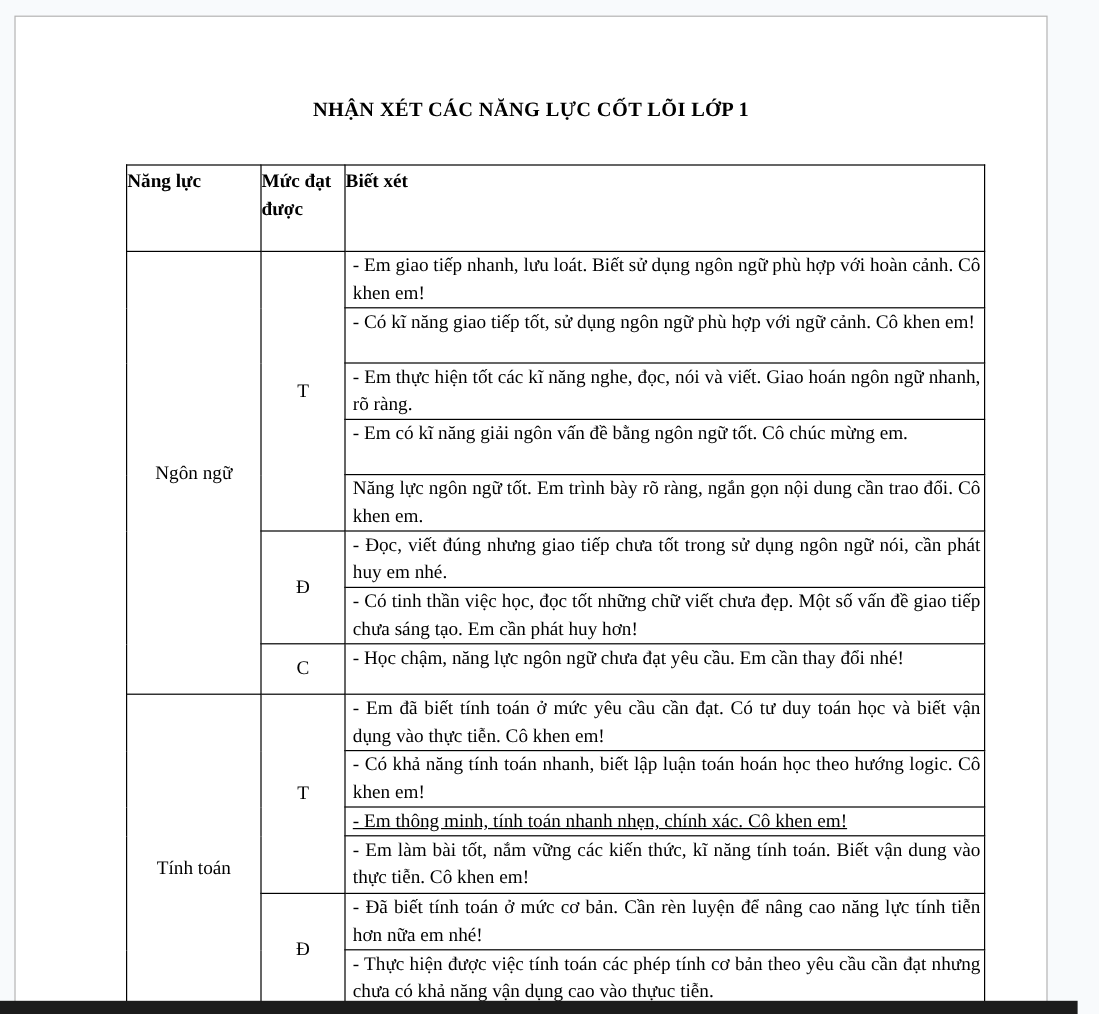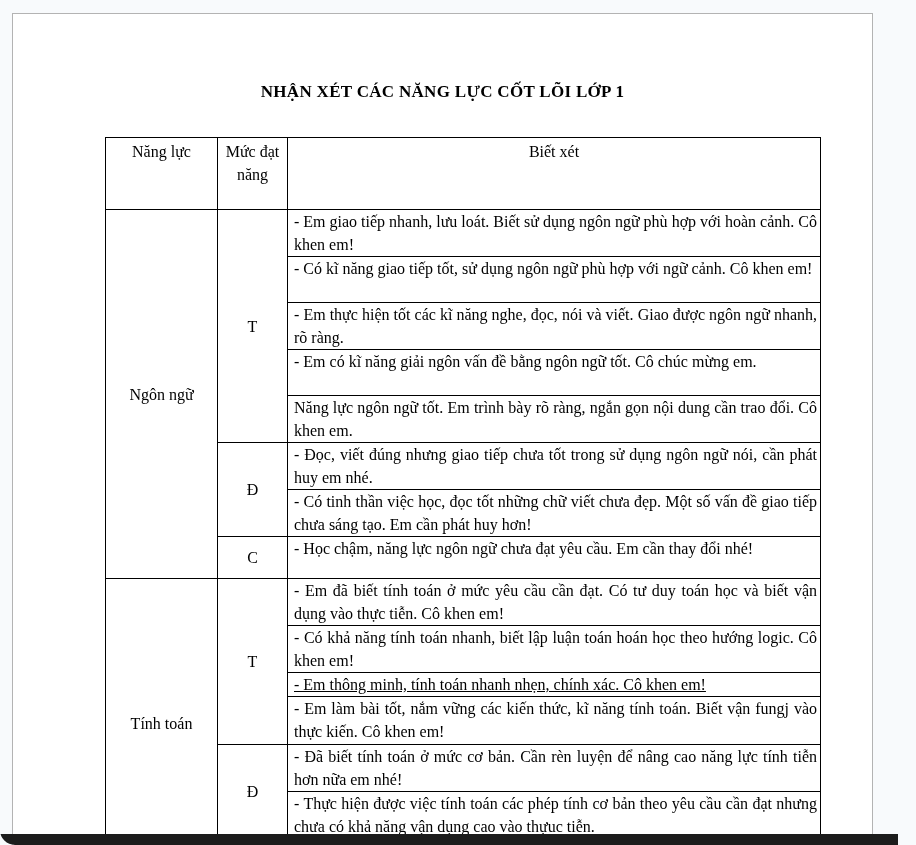--- a/index.html
+++ b/index.html
@@ -7,21 +7,20 @@
     width: 916px; height: 845px;
     overflow: hidden;
     background: #f8fafc;
     font-family: "Liberation Serif", "DejaVu Serif", serif;
     color: #000;
   }
   .viewport {
     position: relative;
     width: 916px; height: 845px;
     overflow: hidden;
-    border-radius: 15px;
   }
   .page {
     position: absolute;
     left: 12px; top: 13px;
     width: 861px; height: 1400px;
     background: #ffffff;
     border: 1px solid #b3b3b3;
   }
   .doc-title {
     margin-top: 66px;
@@ -42,22 +41,22 @@
   table.assessment col.c3 { width: 533px; }
   table.assessment th, table.assessment td {
     border: 1px solid #000;
     font-size: 16px;
     line-height: 23px;
     overflow: hidden;
   }
   table.assessment th {
     height: 72px;
     vertical-align: top;
-    text-align: center;
-    font-weight: normal;
+    text-align: left;
+    font-weight: bold;
     padding-top: 2px;
   }
   td.comment {
     text-align: justify;
     vertical-align: top;
     padding: 0 3px 0 6px;
   }
   td.comp, td.level {
     text-align: center;
     vertical-align: middle;
@@ -86,36 +85,36 @@
 
     <table class="assessment">
       <colgroup>
           <col class="c1">
           <col class="c2">
           <col class="c3">
         </colgroup>
       <thead>
         <tr>
           <th>Năng lực</th>
-          <th>Mức đạt năng</th>
+          <th>Mức đạt được</th>
           <th>Biết xét</th>
         </tr>
       </thead>
       <tbody>
 
         <tr class="rh46">
           <td class="comp" rowspan="8">Ngôn ngữ</td>
           <td class="level" rowspan="5">T</td>
           <td class="comment">- Em giao tiếp nhanh, lưu loát. Biết sử dụng ngôn ngữ phù hợp với hoàn cảnh. Cô khen em!</td>
         </tr>
         <tr class="rh46">
           <td class="comment">- Có kĩ năng giao tiếp tốt, sử dụng ngôn ngữ phù hợp với ngữ cảnh. Cô khen em!</td>
         </tr>
         <tr class="rh47">
-          <td class="comment">- Em thực hiện tốt các kĩ năng nghe, đọc, nói và viết. Giao được ngôn ngữ nhanh, rõ ràng.</td>
+          <td class="comment">- Em thực hiện tốt các kĩ năng nghe, đọc, nói và viết. Giao hoán ngôn ngữ nhanh, rõ ràng.</td>
         </tr>
         <tr class="rh46">
           <td class="comment">- Em có kĩ năng giải ngôn vấn đề bằng ngôn ngữ tốt. Cô chúc mừng em.</td>
         </tr>
         <tr class="rh47">
           <td class="comment">Năng lực ngôn ngữ tốt. Em trình bày rõ ràng, ngắn gọn nội dung cần trao đổi. Cô khen em.</td>
         </tr>
 
         <tr class="rh46">
           <td class="level" rowspan="2">Đ</td>
@@ -135,21 +134,21 @@
           <td class="level" rowspan="4">T</td>
           <td class="comment">- Em đã biết tính toán ở mức yêu cầu cần đạt. Có tư duy toán học và biết vận dụng vào thực tiễn. Cô khen em!</td>
         </tr>
         <tr class="rh47">
           <td class="comment">- Có khả năng tính toán nhanh, biết lập luận toán hoán học theo hướng logic. Cô khen em!</td>
         </tr>
         <tr class="rh23">
           <td class="comment">- Em thông minh, tính toán nhanh nhẹn, chính xác. Cô khen em!</td>
         </tr>
         <tr class="rh48">
-          <td class="comment">- Em làm bài tốt, nắm vững các kiến thức, kĩ năng tính toán. Biết vận fungj vào thực kiến. Cô khen em!</td>
+          <td class="comment">- Em làm bài tốt, nắm vững các kiến thức, kĩ năng tính toán. Biết vận dung vào thực tiễn. Cô khen em!</td>
         </tr>
 
         <tr class="rh47">
           <td class="level" rowspan="2">Đ</td>
           <td class="comment">- Đã biết tính toán ở mức cơ bản. Cần rèn luyện để nâng cao năng lực tính tiễn hơn nữa em nhé!</td>
         </tr>
         <tr class="rh44">
           <td class="comment">- Thực hiện được việc tính toán các phép tính cơ bản theo yêu cầu cần đạt nhưng chưa có khả năng vận dụng cao vào thựuc tiễn.</td>
         </tr>
 

